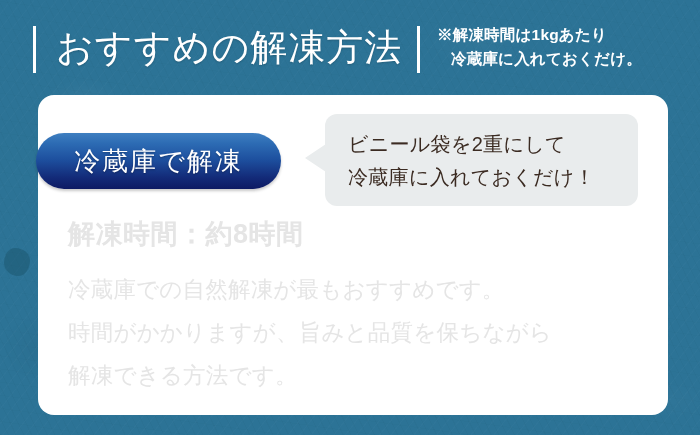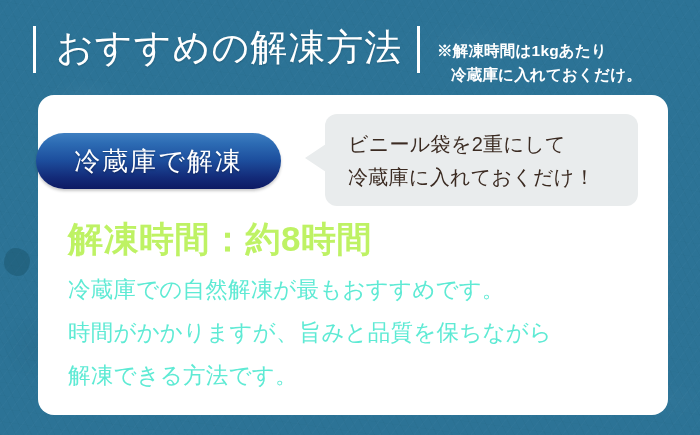--- a/index.html
+++ b/index.html
@@ -86,21 +86,20 @@
   .header-note {
     position: absolute;
     left: 437px;
     top: 9px;
     width: 250px;
     color: #ffffff;
     font-size: 15.5px;
     font-weight: 700;
     line-height: 24px;
     letter-spacing: 0.2px;
-    margin-top: 16px;
   }
   .header-note .note-line-2 {
     display: block;
     padding-left: 14px;
   }
 
   
   .card {
     position: absolute;
     left: 38px;
@@ -175,34 +174,34 @@
     line-height: 33px;
     letter-spacing: 0.3px;
   }
   .bubble-text span { display: block; }
 
   
   .time-heading {
     position: absolute;
     left: 68px;
     top: 216px;
-    color: #bef264;
-    font-size: 35px;
+    color: #e5e5e5;
+    font-size: 27px;
     font-weight: 700;
     letter-spacing: 0.5px;
     white-space: nowrap;
   }
 
   
   .body-copy {
     position: absolute;
     left: 68px;
     top: 268px;
     width: 570px;
-    color: #5eead4;
+    color: #e5e5e5;
     font-size: 22.5px;
     font-weight: 400;
     line-height: 43px;
     letter-spacing: 0.2px;
   }
   .body-copy span { display: block; white-space: nowrap; }
 </style>
 </head>
 <body>
 

